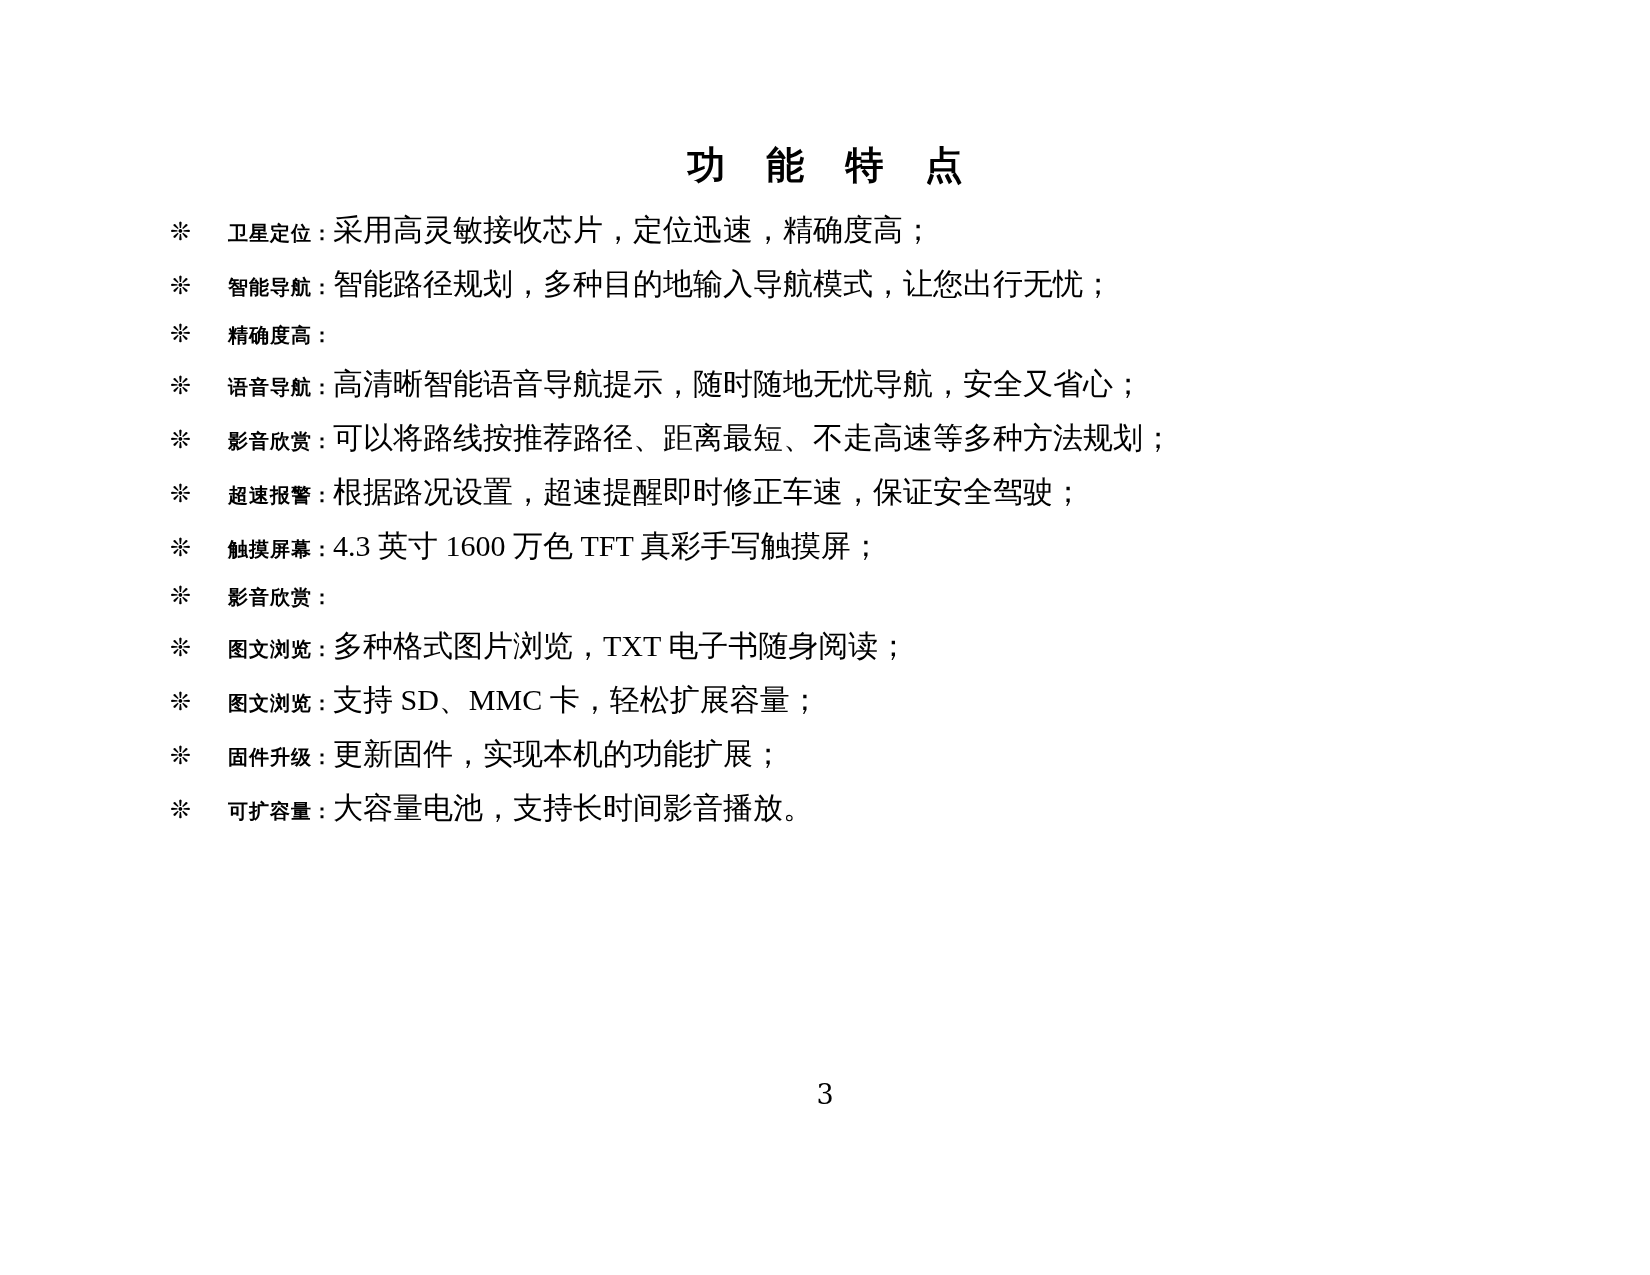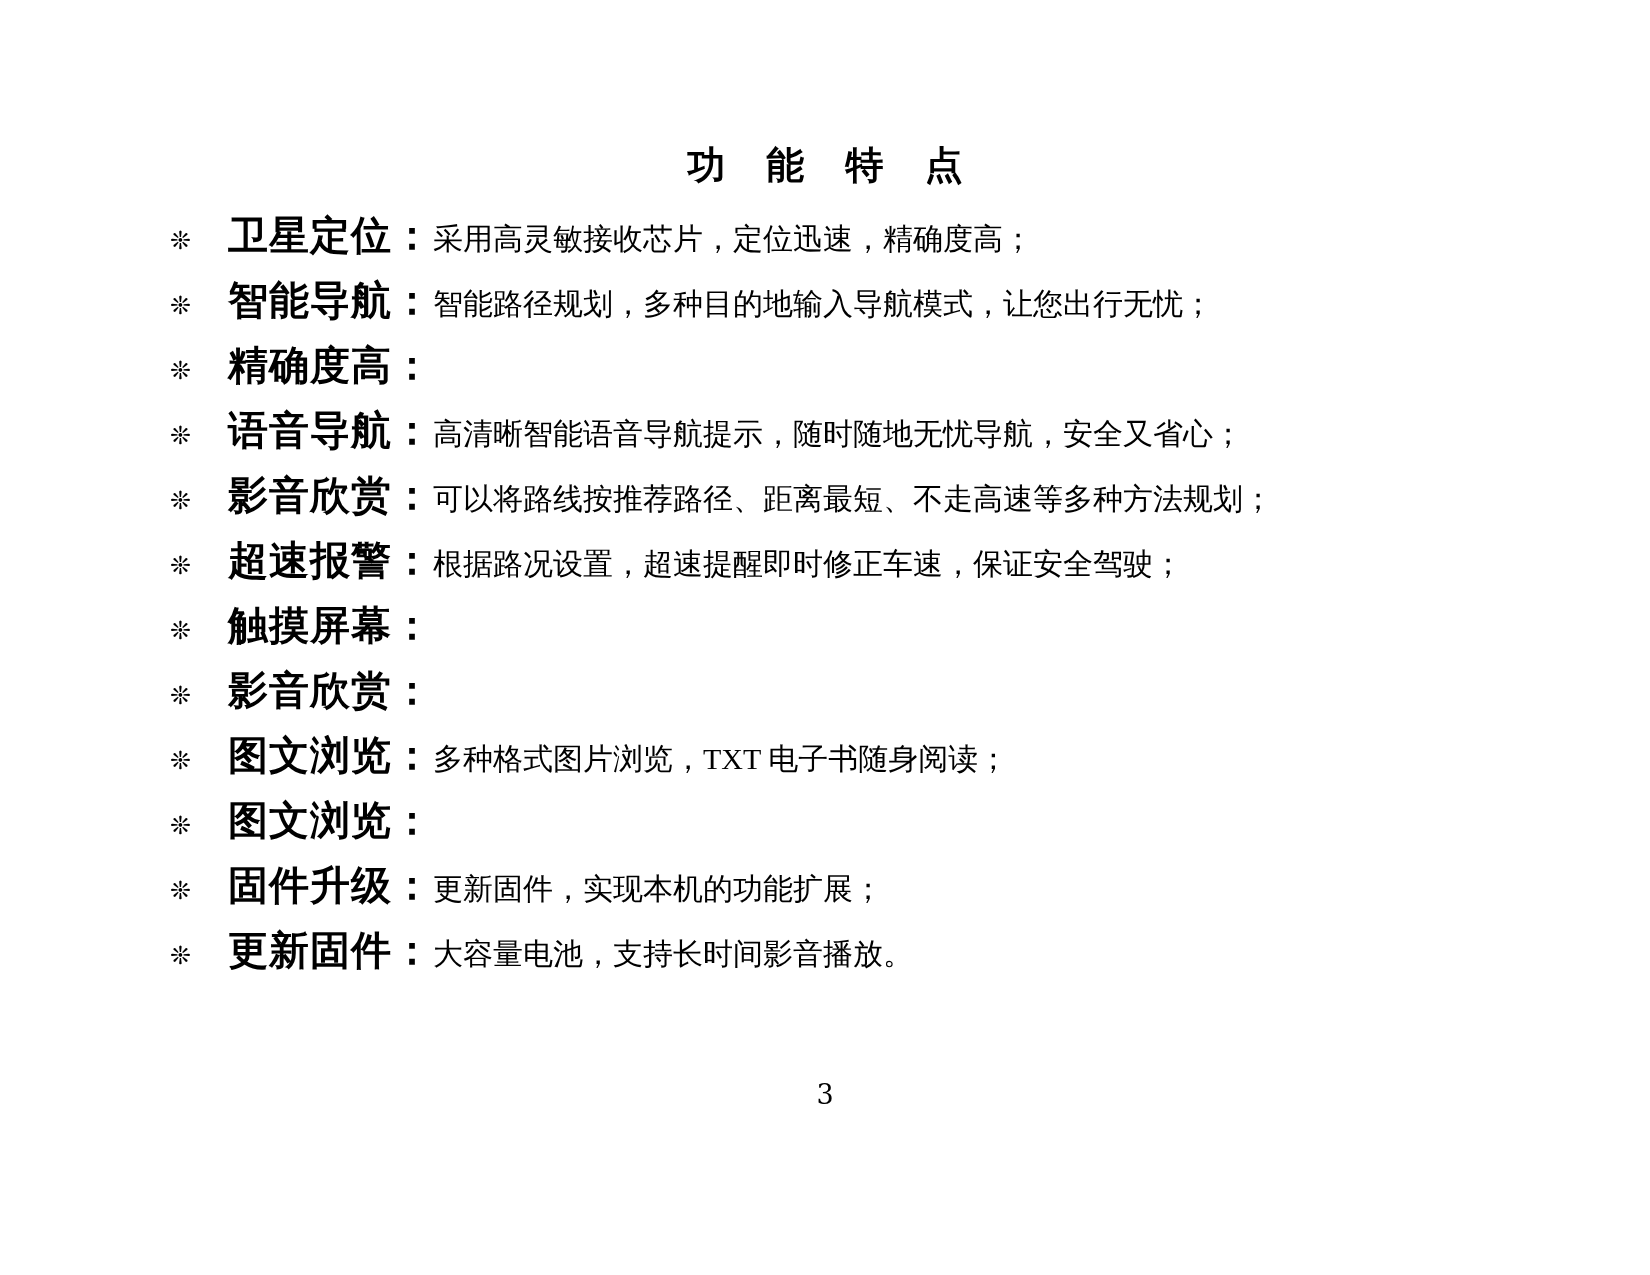--- a/index.html
+++ b/index.html
@@ -43,21 +43,21 @@
     width: 58px;
     font-size: 25px;
     line-height: 1;
     color: #000;
     font-family: "DejaVu Sans", "Liberation Sans", sans-serif;
   }
   .feature-term {
     flex: 0 0 auto;
     font-family: "DejaVu Sans", "Liberation Sans", sans-serif;
     font-weight: bold;
-    font-size: 40px;
+    font-size: 20px;
     white-space: nowrap;
     letter-spacing: 1px;
   }
   .feature-desc {
     flex: 1 1 auto;
     font-size: 30px;
     font-family: Liberation Serif, serif;
     white-space: nowrap;
     letter-spacing: 0px;
   }
@@ -104,41 +104,43 @@
       <span class="feature-desc">可以将路线按推荐路径、距离最短、不走高速等多种方法规划；</span>
     </li>
     <li class="feature-row">
       <span class="bullet-icon">❊</span>
       <span class="feature-term">超速报警：</span>
       <span class="feature-desc">根据路况设置，超速提醒即时修正车速，保证安全驾驶；</span>
     </li>
     <li class="feature-row">
       <span class="bullet-icon">❊</span>
       <span class="feature-term">触摸屏幕：</span>
+      <span class="feature-desc">4.3 英寸 1600 万色 TFT 真彩手写触摸屏；</span>
     </li>
     <li class="feature-row">
       <span class="bullet-icon">❊</span>
       <span class="feature-term">影音欣赏：</span>
     </li>
     <li class="feature-row">
       <span class="bullet-icon">❊</span>
       <span class="feature-term">图文浏览：</span>
       <span class="feature-desc">多种格式图片浏览，TXT 电子书随身阅读；</span>
     </li>
     <li class="feature-row">
       <span class="bullet-icon">❊</span>
       <span class="feature-term">图文浏览：</span>
+      <span class="feature-desc">支持 SD、MMC 卡，轻松扩展容量；</span>
     </li>
     <li class="feature-row">
       <span class="bullet-icon">❊</span>
       <span class="feature-term">固件升级：</span>
       <span class="feature-desc">更新固件，实现本机的功能扩展；</span>
     </li>
     <li class="feature-row">
       <span class="bullet-icon">❊</span>
-      <span class="feature-term">更新固件：</span>
+      <span class="feature-term">可扩容量：</span>
       <span class="feature-desc">大容量电池，支持长时间影音播放。</span>
     </li>
   </ul>
 
   <div class="page-number">3</div>
 
 </div>
 
 </body></html>

